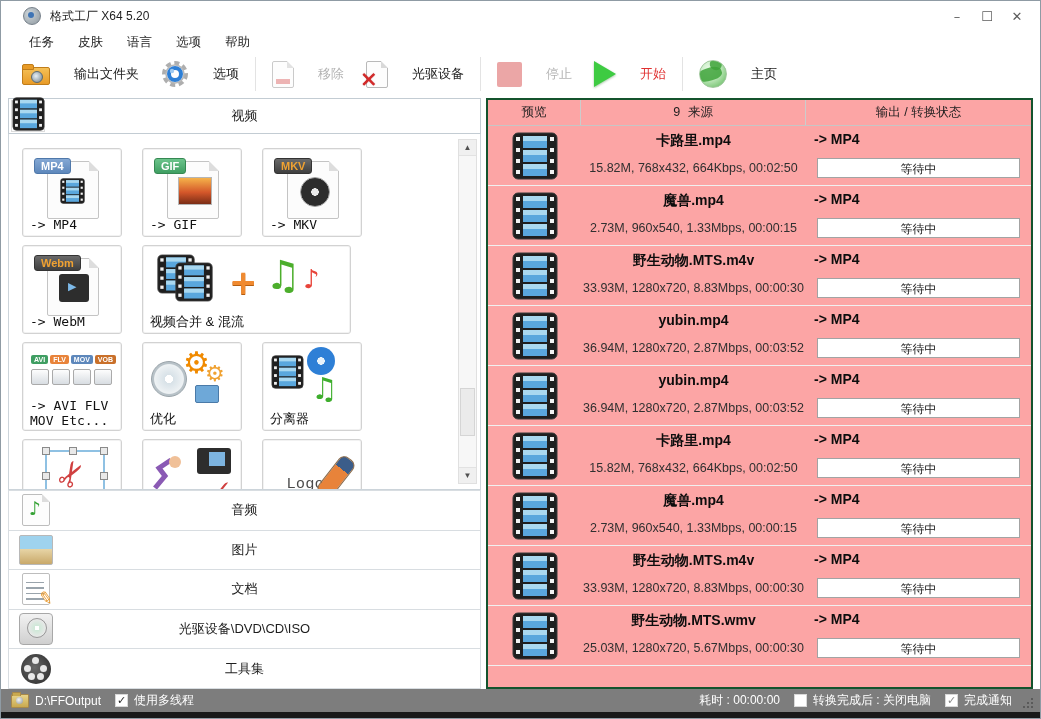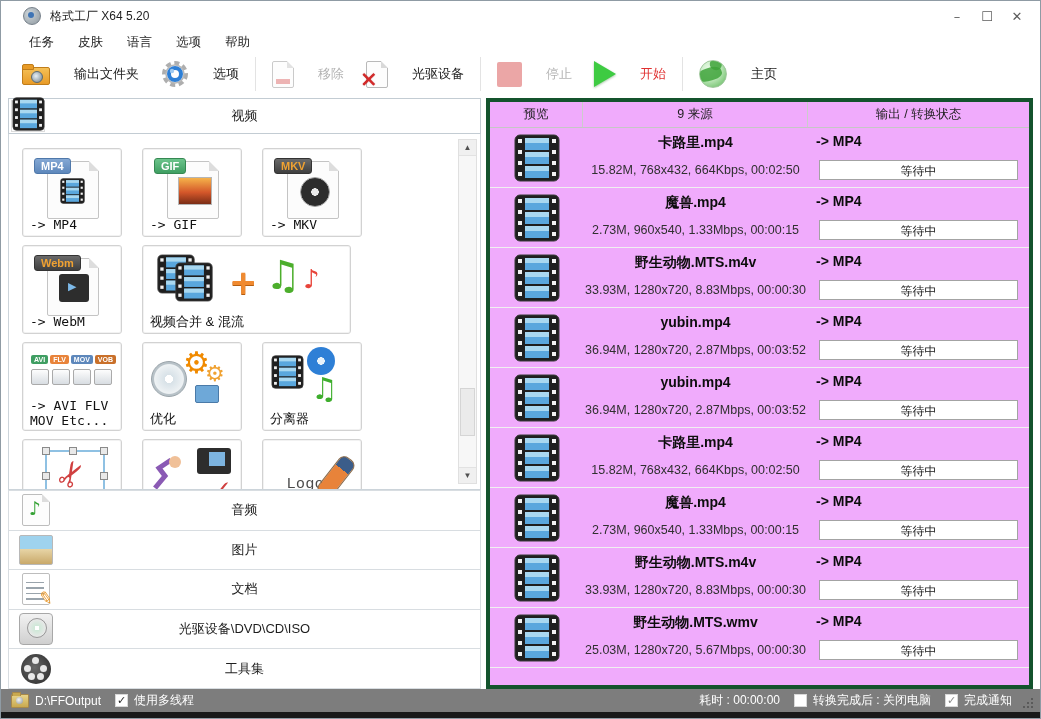--- a/index.html
+++ b/index.html
@@ -94,25 +94,25 @@
   .pic-thumb{width:32px;height:28px;border:1px solid #b8b8b8;background:linear-gradient(#9fd3ee 45%,#e8d6a8 45%,#c9a96a);border-radius:2px;}
   .doc-page{width:26px;height:30px;background:#fff;border:1px solid #bdbdbd;border-radius:2px;position:relative;background-image:repeating-linear-gradient(#fff 0 4px,#9aa4ac 4px 5.5px);background-size:18px 26px;background-repeat:no-repeat;background-position:3px 4px;}
   .doc-pen{position:absolute;right:-4px;bottom:-4px;color:#e8982c;font-size:17px;font-family:"DejaVu Sans",sans-serif;transform:rotate(10deg);}
   .cd-box{width:32px;height:30px;background:linear-gradient(#f2f2f2,#cfcfcf);border:1px solid #a8a8a8;border-radius:4px;position:relative;}
   .cd-box::after{content:"";position:absolute;left:7px;top:4px;width:18px;height:18px;border-radius:50%;background:radial-gradient(circle,#fff 18%,#cfe8d8 20%,#e8e8e8 70%,#b5b5b5 74%);border:1px solid #9a9a9a;}
   .reel{width:30px;height:30px;border-radius:50%;background:radial-gradient(circle at 45% 45%,#6a6a6a,#262626);position:relative;}
   .reel i{position:absolute;width:7px;height:7px;border-radius:50%;background:#e8e8e8;}
   .reel .r1{left:11px;top:3px}.reel .r2{left:3px;top:11px}.reel .r3{left:19px;top:11px}.reel .r4{left:7px;top:19px}.reel .r5{left:16px;top:19px}
 
   
-  .right-panel{flex:1;border:4px solid #14532d;background:#f0abfc;display:flex;flex-direction:column;box-sizing:border-box;min-width:0;}
+  .right-panel{flex:1;border:2px solid #14532d;background:#fca5a5;display:flex;flex-direction:column;box-sizing:border-box;min-width:0;}
   .rp-header{height:25px;display:flex;flex:0 0 auto;border-bottom:1px solid #c6c6c6;}
   .rp-col{display:flex;align-items:center;justify-content:center;font-size:12.5px;color:#1e1e1e;border-right:1px solid #cccccc;box-sizing:border-box;}
   .rp-col.c1{width:93px;}
-  .rp-col.c2{width:225px;}
+  .rp-col.c2{width:225px;font-family:Liberation Mono, monospace;}
   .rp-col.c3{flex:1;border-right:none;text-align:right;}
   .file-list{flex:1;overflow:hidden;}
   .file-row{height:60px;position:relative;border-bottom:1px solid #f0f0f0;box-sizing:border-box;}
   .fr-icon{position:absolute;left:24px;top:6px;width:46px;height:48px;}
   .fr-name{position:absolute;left:93px;width:225px;top:6px;text-align:center;font-size:14px;font-weight:bold;color:#0d0d0d;white-space:nowrap;overflow:hidden;}
   .fr-info{position:absolute;left:93px;width:225px;top:35px;text-align:center;font-size:12.5px;color:#303030;white-space:nowrap;overflow:hidden;}
   .fr-output{position:absolute;left:326px;top:5px;font-size:14px;font-weight:bold;color:#0d0d0d;white-space:nowrap;}
   .fr-status{position:absolute;left:329px;right:11px;top:32px;height:20px;border:1px solid #a3a3a3;font-size:12px;line-height:20px;text-align:center;color:#1a1a1a;box-sizing:border-box;background:#fff;}
 
   

